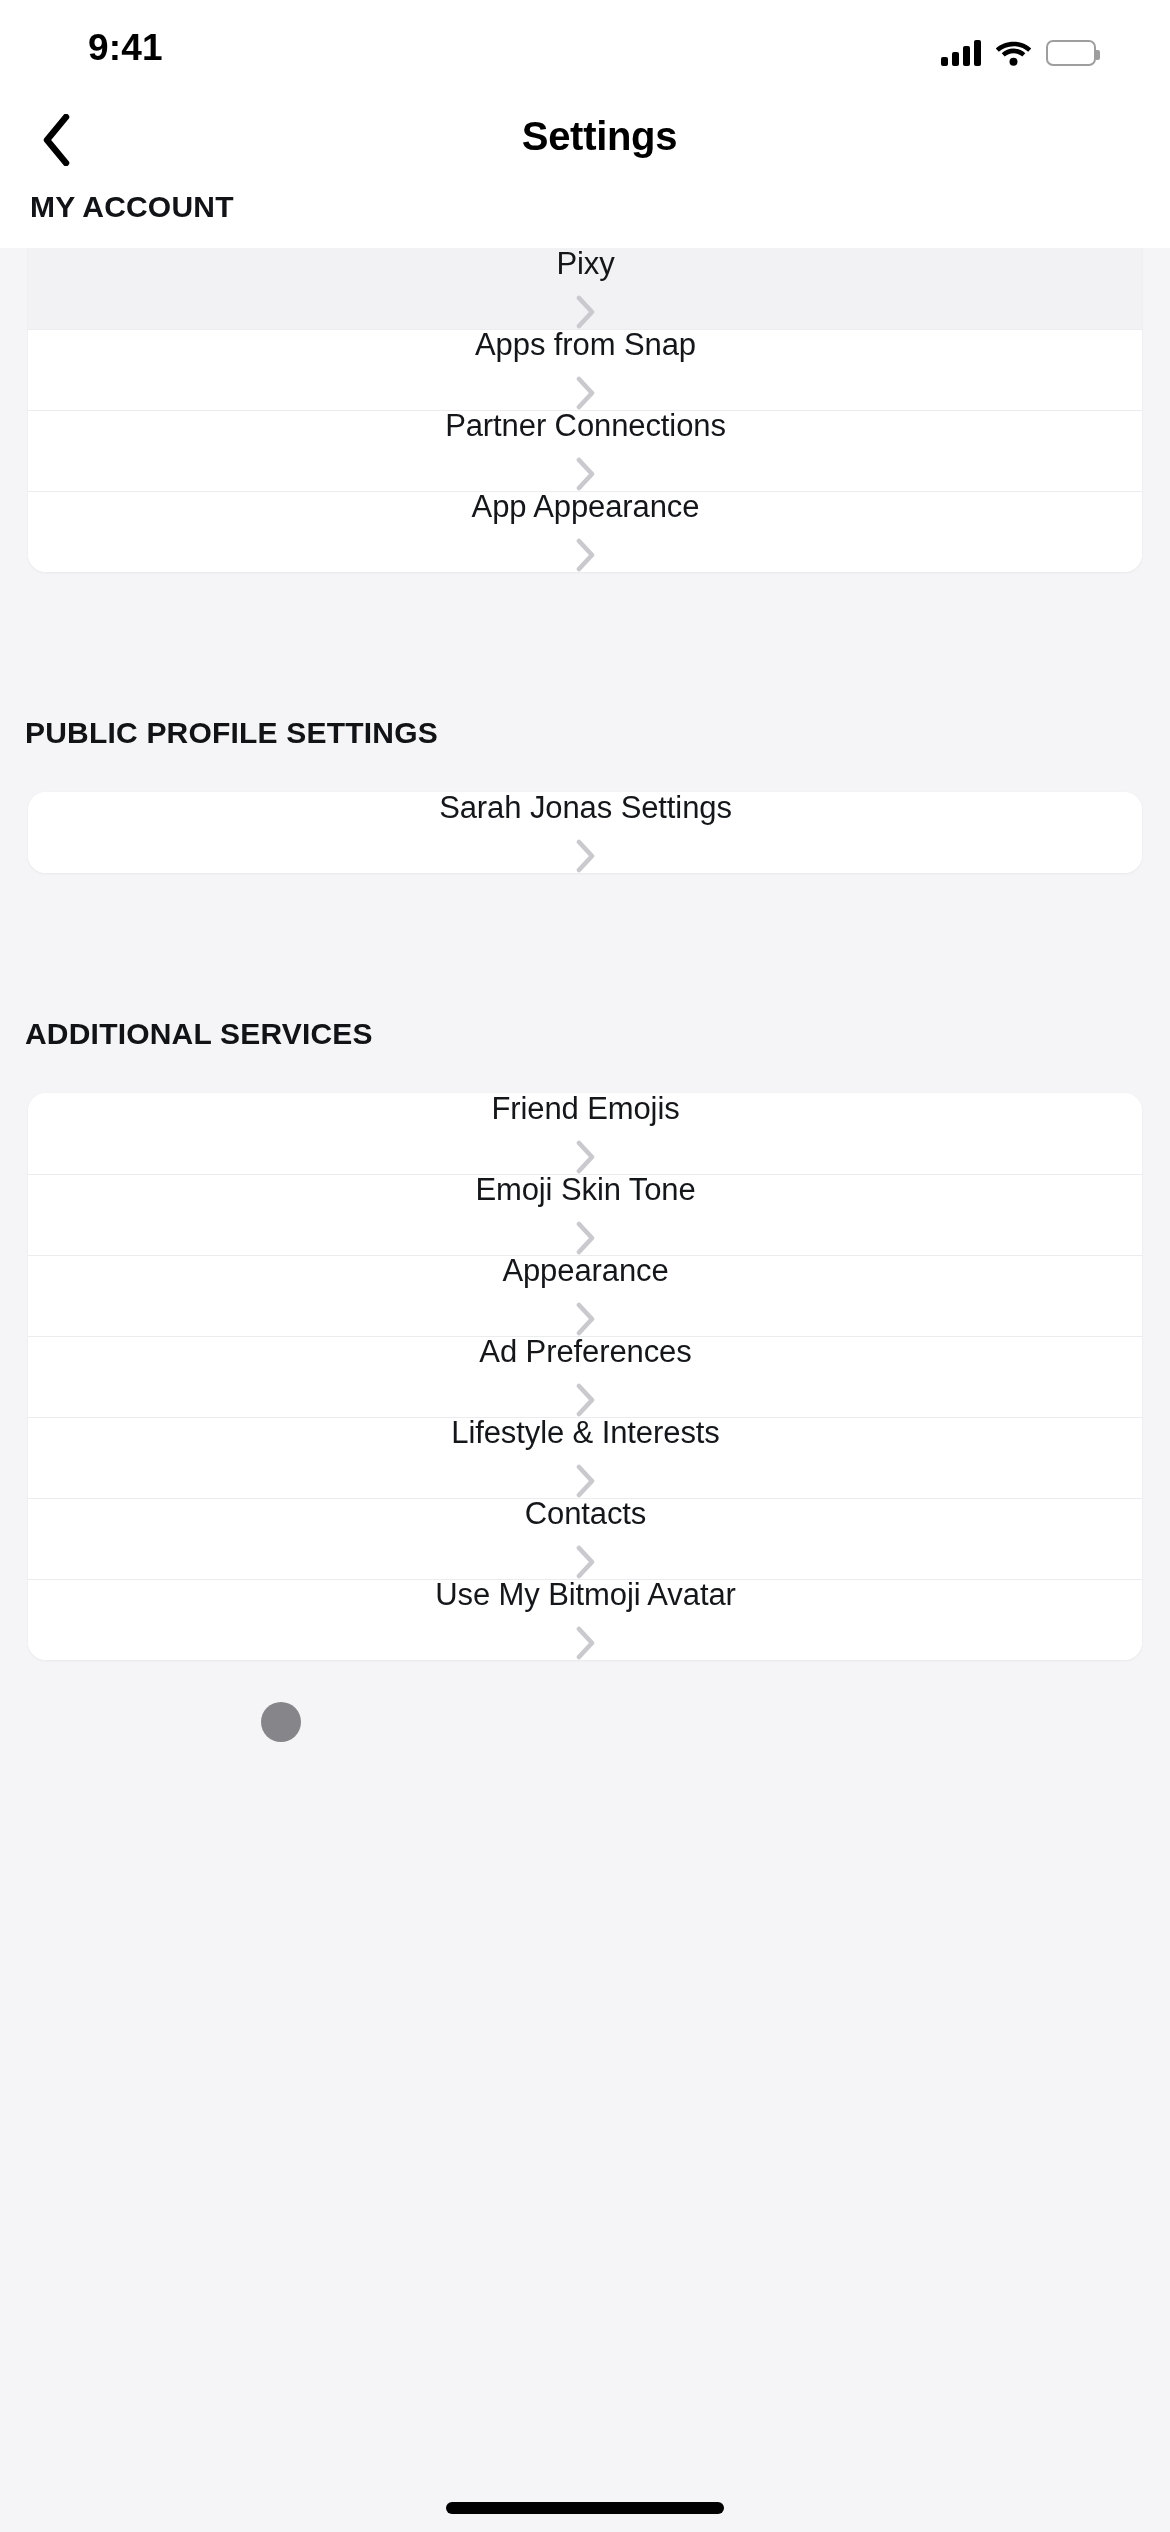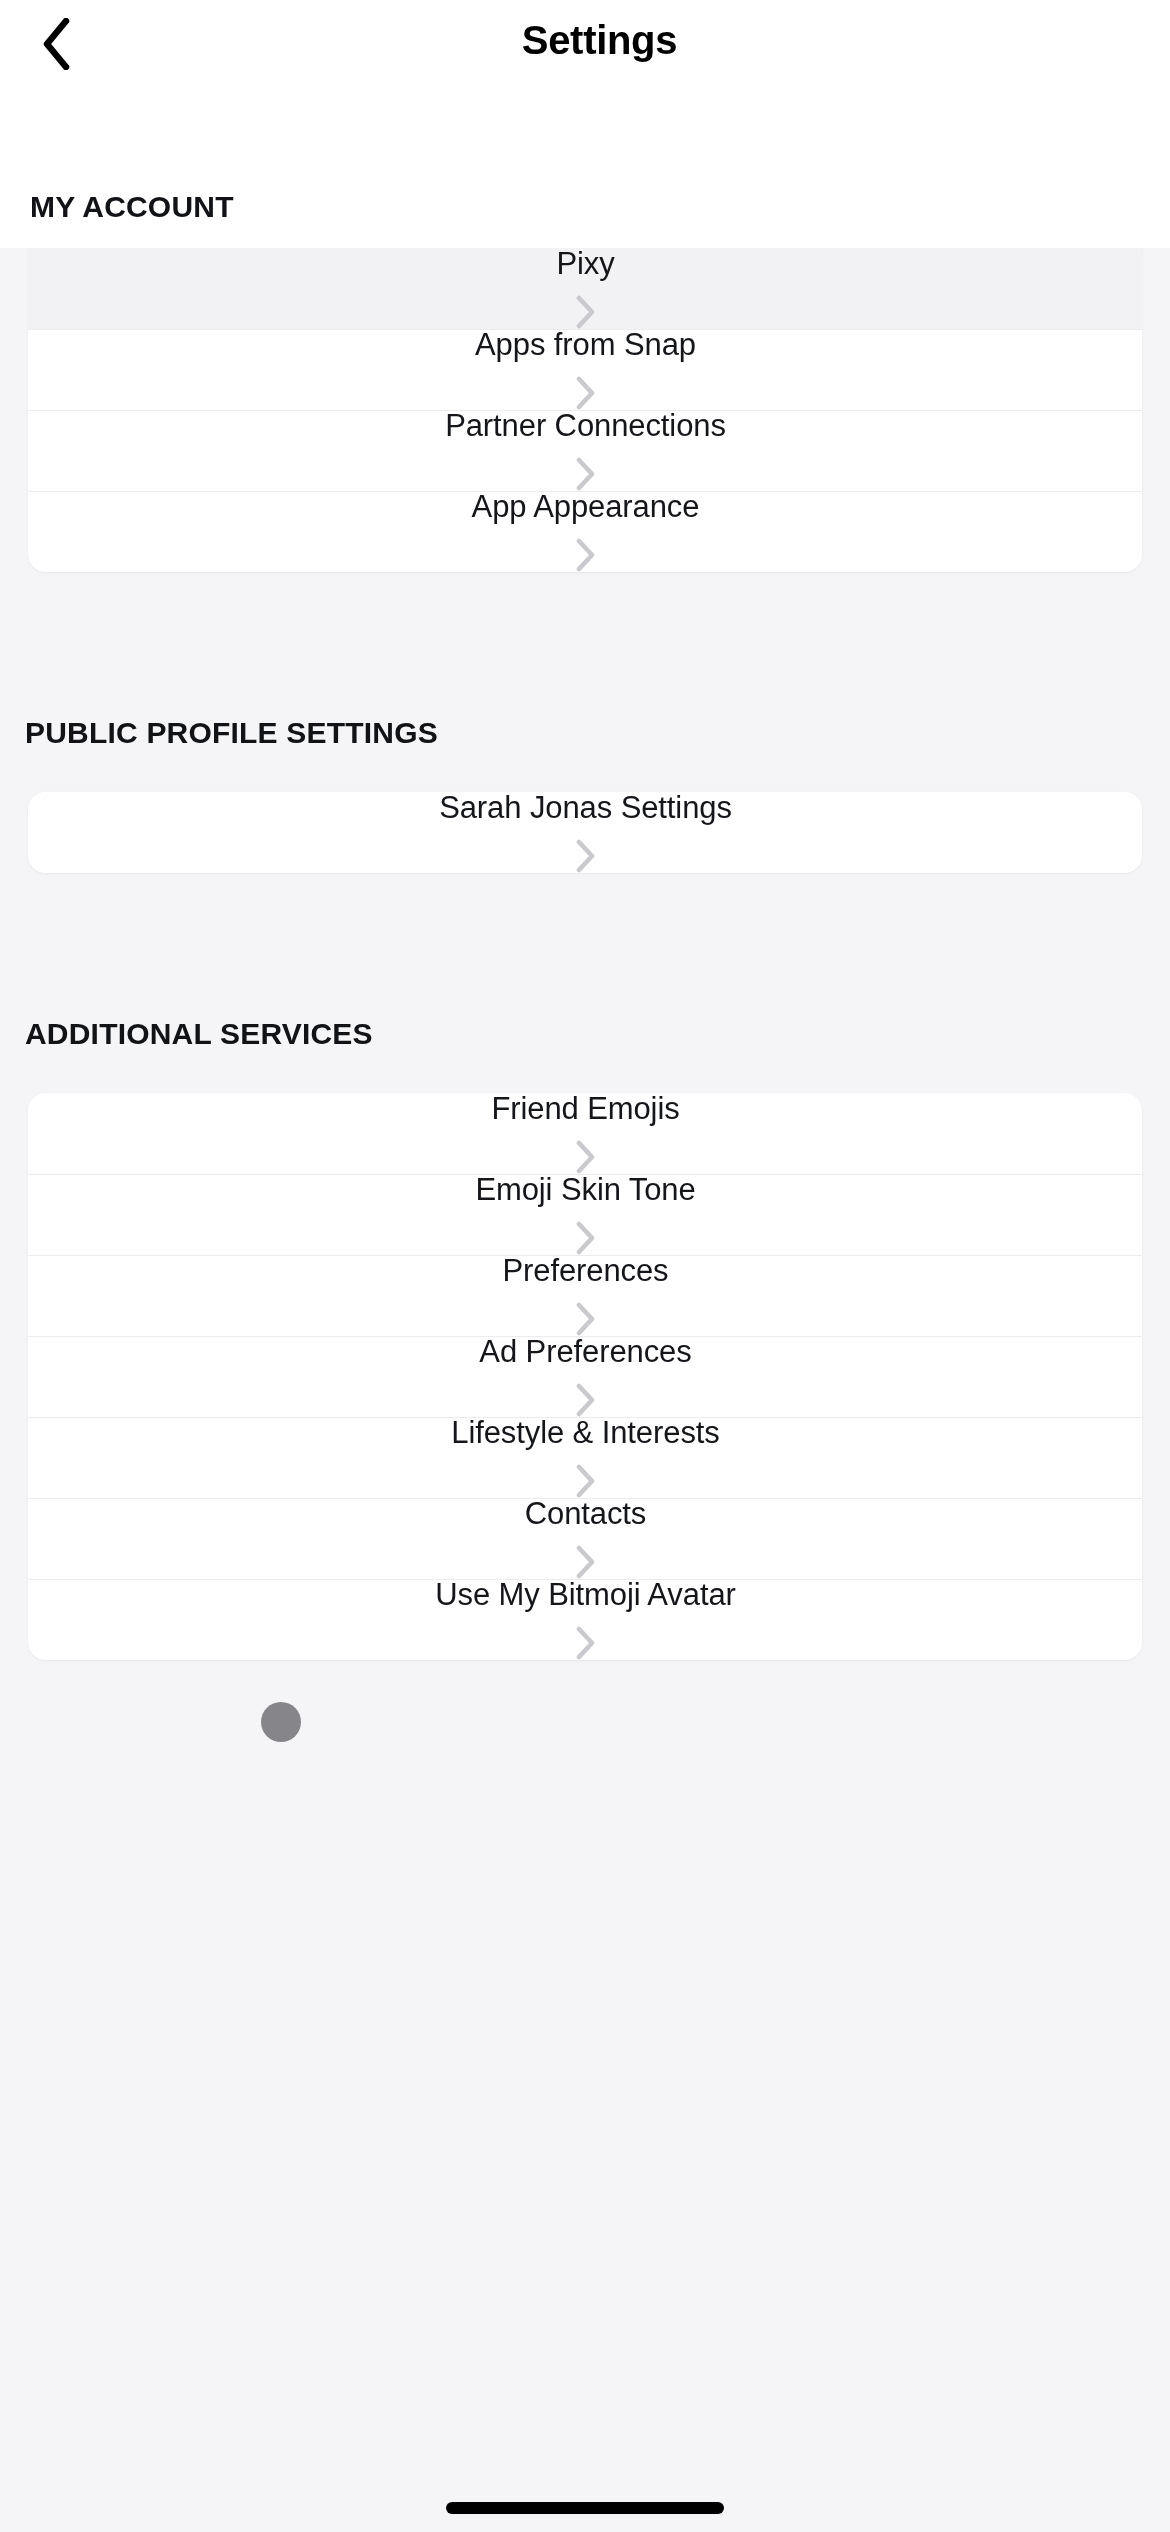--- a/index.html
+++ b/index.html
@@ -319,21 +319,21 @@
           </div>
           <div class="row">
             <span class="row-label">Emoji Skin Tone</span>
             <span class="chevron">
               <svg viewBox="0 0 20 34">
                 <path d="M3 3 L16 17 L3 31" fill="none" stroke="#c9c9ce" stroke-width="4.6" stroke-linecap="round" stroke-linejoin="round"></path>
               </svg>
             </span>
           </div>
           <div class="row">
-            <span class="row-label">Preferences</span>
+            <span class="row-label">Appearance</span>
             <span class="chevron">
               <svg viewBox="0 0 20 34">
                 <path d="M3 3 L16 17 L3 31" fill="none" stroke="#c9c9ce" stroke-width="4.6" stroke-linecap="round" stroke-linejoin="round"></path>
               </svg>
             </span>
           </div>
           <div class="row">
             <span class="row-label">Ad Preferences</span>
             <span class="chevron">
               <svg viewBox="0 0 20 34">
@@ -364,20 +364,42 @@
                 <path d="M3 3 L16 17 L3 31" fill="none" stroke="#c9c9ce" stroke-width="4.6" stroke-linecap="round" stroke-linejoin="round"></path>
               </svg>
             </span>
           </div>
         </div>
       </div>
   </div>
 
   <div class="header">
 
+    <div class="status-bar">
+      <div class="status-time">9:41</div>
+
+      <div class="status-icons">
+        <span class="signal-icon">
+          <i></i>
+            <i></i>
+            <i></i>
+            <i></i>
+        </span>
+        <span class="wifi-icon">
+          <svg viewBox="0 0 35 26">
+            <path d="M17.5 5.2c5.6 0 10.8 2.1 14.7 5.6l3.0-3.4C30.6 3.2 24.3 0.7 17.5 0.7S4.4 3.2-0.2 7.4l3.0 3.4C6.7 7.3 11.9 5.2 17.5 5.2z" fill="#000" transform="translate(0,1)"></path>
+            <path d="M17.5 12.2c3.4 0 6.5 1.3 8.8 3.4l3.0-3.4c-3.1-2.9-7.3-4.6-11.8-4.6S8.8 9.3 5.7 12.2l3.0 3.4c2.3-2.1 5.4-3.4 8.8-3.4z" fill="#000" transform="translate(0,1)"></path>
+            <circle cx="17.5" cy="21.8" r="4.0" fill="#000"></circle>
+          </svg>
+        </span>
+        <span class="battery-icon">
+          <span class="fill"></span>
+        </span>
+      </div>
+    </div>
 
     <div class="nav-bar">
       <div class="back-button">
         <svg viewBox="0 0 30 52">
           <path d="M25 3 L6 26 L25 49" fill="none" stroke="#000" stroke-width="6.5" stroke-linecap="round" stroke-linejoin="round"></path>
         </svg>
       </div>
       <div class="nav-title">Settings</div>
     </div>
 

